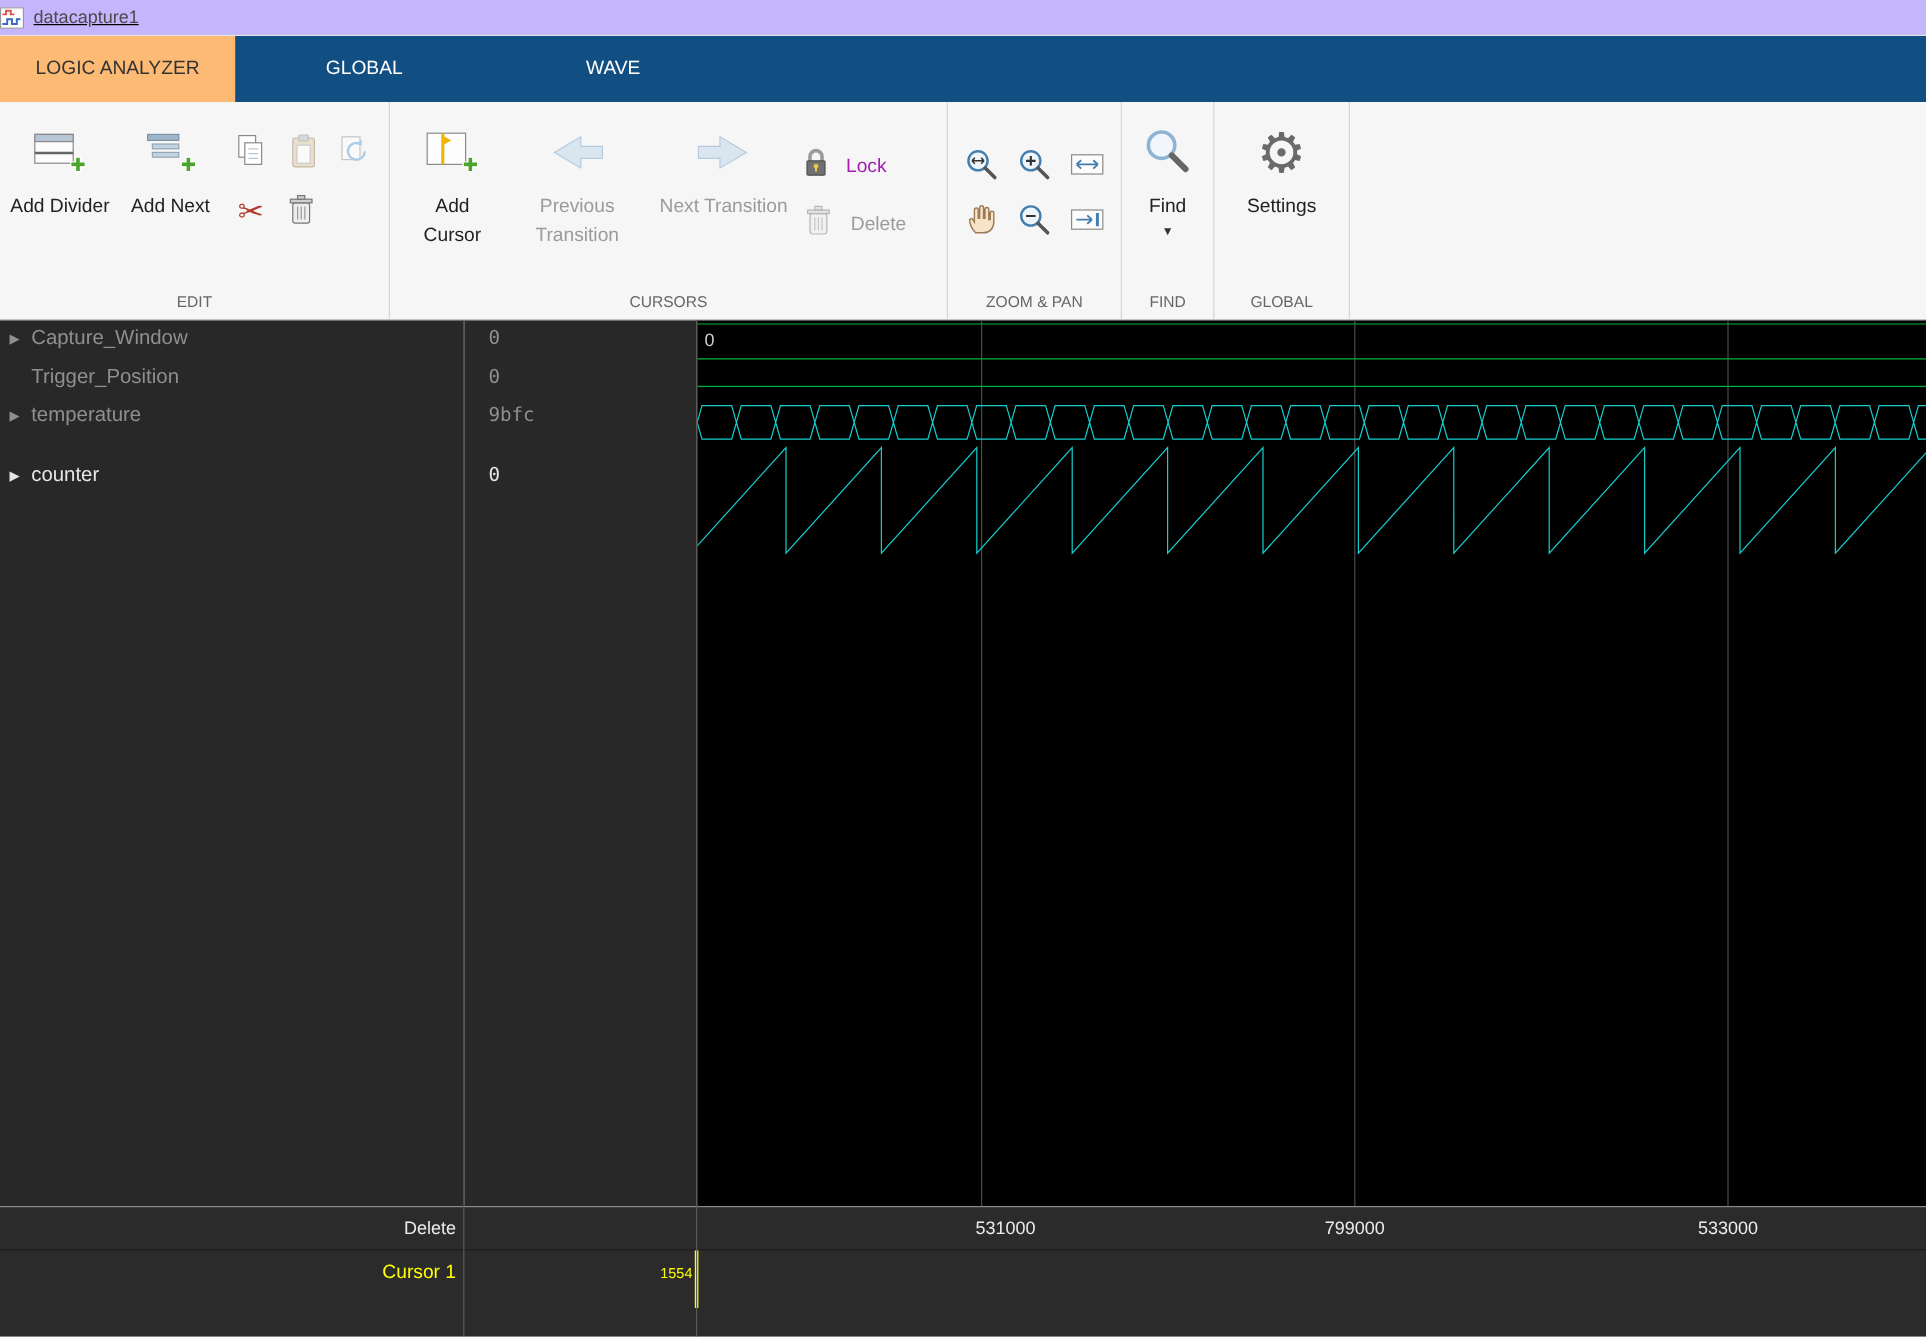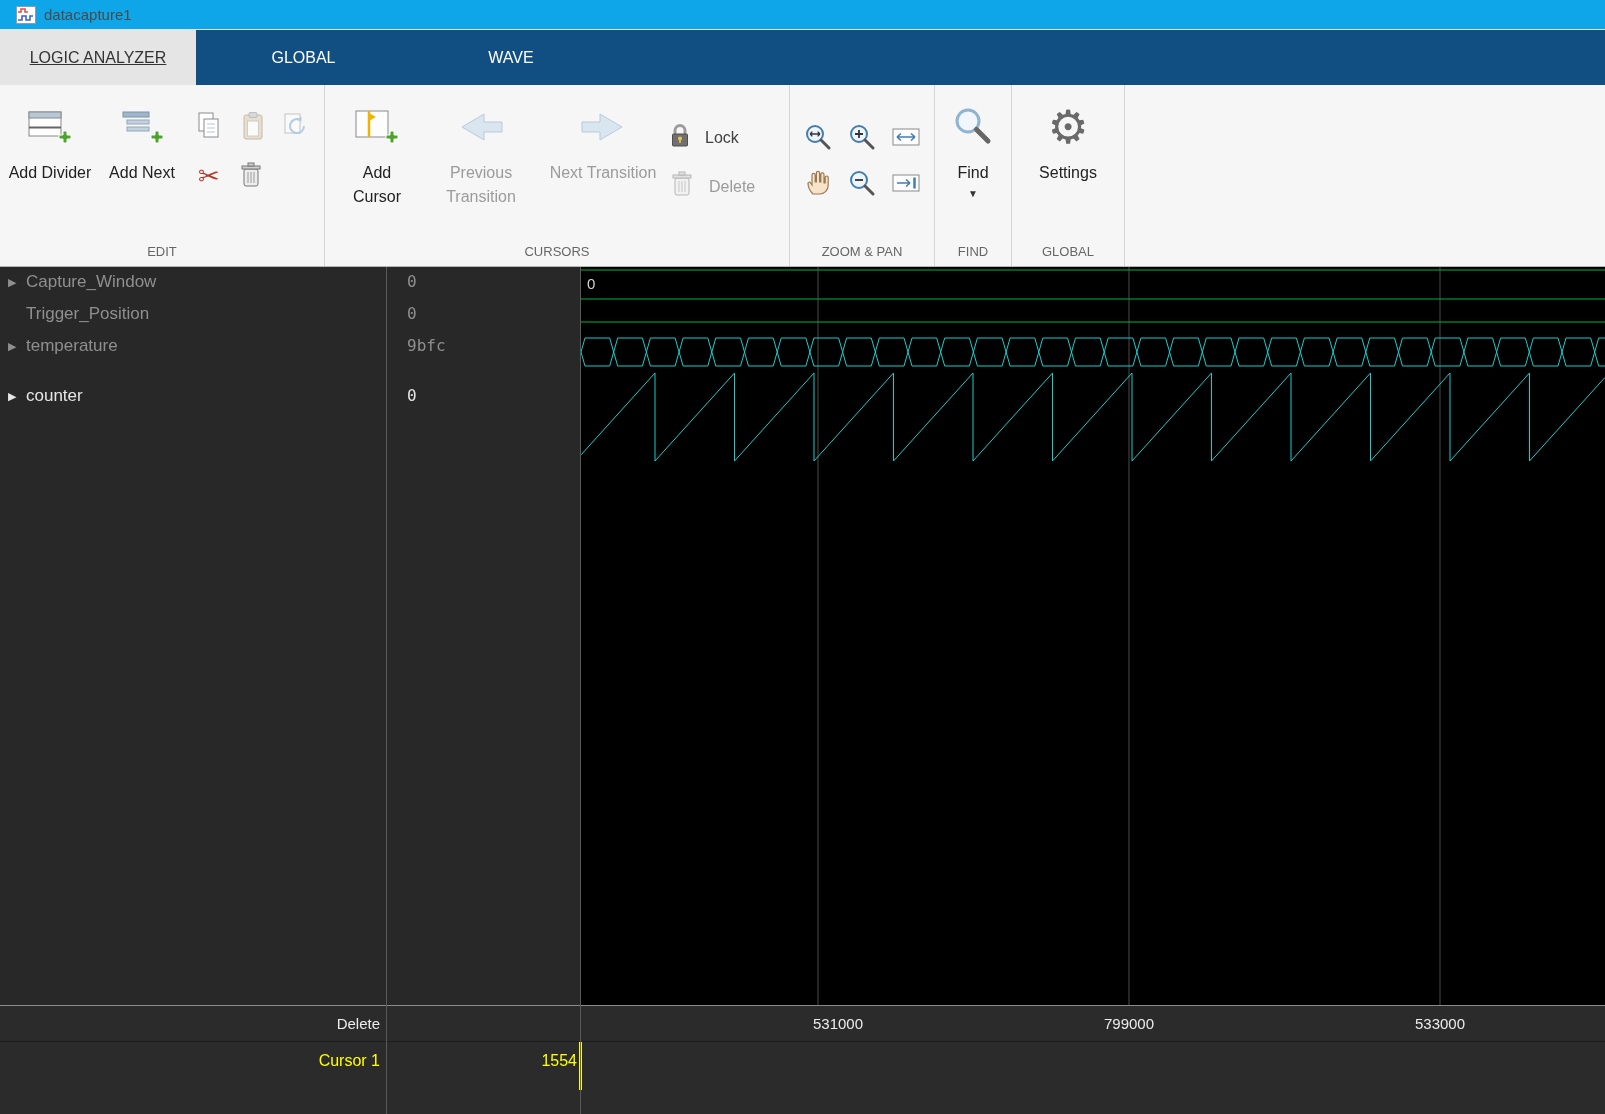--- a/index.html
+++ b/index.html
@@ -1,31 +1,31 @@
 <!DOCTYPE html>
 <html><head>
 <meta charset="utf-8">
 <style>
   * { margin:0; padding:0; box-sizing:border-box; }
   body { background:#888; font-family:"Liberation Sans", sans-serif; }
   .app { position:relative; width:1605px; height:1114px; background:#f6f6f6; overflow:hidden;
          font-family:"Liberation Sans", sans-serif; }
 
   
-  .titlebar { position:absolute; top:0; left:0; right:0; height:30px; background:#0ea5e9;
-              display:flex; align-items:center; gap:8px; padding-left:16px;
-              border-bottom:1px solid #e2e2e2; }
+  .titlebar { position:absolute; top:0; left:0; right:0; height:30px; background:#c4b5fd;
+              display:flex; align-items:center; gap:8px; padding-left:0;
+              border-bottom:1px solid #e2e2e2;text-decoration:underline; }
   .title-text { font-size:15px; color:#4a4a4a; }
 
   
   .tabstrip { position:absolute; top:30px; left:0; right:0; height:55px; background:#114e82; display:flex; }
   .tab { height:100%; display:flex; align-items:center; justify-content:center;
          color:#fff; font-size:16px; cursor:pointer; }
   .tab-1 { width:196px; } .tab-2 { width:215px; } .tab-3 { width:200px; }
-  .tab.active { background:#e5e5e5; color:#333;text-decoration:underline; }
+  .tab.active { background:#fdba74; color:#333; }
 
   
   .ribbon { position:absolute; top:85px; left:0; right:0; height:182px; background:#f6f6f6;
             border-bottom:1px solid #b5b5b5; }
   .sec { position:absolute; top:0; height:100%; border-right:1px solid #d5d5d5; }
   .sec-edit   { left:0;      width:325px; }
   .sec-cursors{ left:325px;  width:465px; }
   .sec-zoom   { left:790px;  width:145px; }
   .sec-find   { left:935px;  width:77px;  }
   .sec-global { left:1012px; width:113px; }
@@ -38,21 +38,21 @@
   .bigbtn .blabel { margin-top:12px; font-size:16px; line-height:1.5; color:#222; text-align:center; }
   .bigbtn.disabled .blabel { color:#9b9b9b; }
   .bigbtn.disabled .bicon { opacity:.8; }
 
   .sbtn { position:absolute; width:34px; height:38px; display:flex; align-items:center;
           justify-content:center; cursor:pointer; }
   .sbtn.disabled { opacity:.45; }
   .cut-glyph { font-size:26px; color:#b03a2e; line-height:1; }
 
   .hbtn { position:absolute; display:flex; align-items:center; gap:12px; cursor:pointer; }
-  .hbtn .hlabel { font-size:16px; color:#404040; }
+  .hbtn .hlabel { font-size:16px; color:#a21caf; }
   .hbtn.disabled .hlabel { color:#9b9b9b; }
   .hbtn.disabled .hicon { opacity:.5; }
 
   .zbtn { position:absolute; width:36px; height:36px; display:flex; align-items:center;
           justify-content:center; cursor:pointer; }
 
   .caret { font-size:10px; color:#333; margin-top:3px; }
   .gear-glyph { font-size:46px; color:#6a6a6a; line-height:44px; }
 
   
@@ -76,21 +76,21 @@
   .statusbar { position:absolute; top:1005px; left:0; right:0; height:109px; background:#2b2b2b;
                border-top:1px solid #8a8a8a; }
   .srow1 { position:absolute; top:0; left:0; right:0; height:35px; }
   .sample { position:absolute; left:0; width:380px; text-align:right; line-height:35px;
             color:#ececec; font-size:15px; }
   .tick { position:absolute; transform:translateX(-50%); line-height:35px; color:#ececec; font-size:15px; }
   .srow2 { position:absolute; top:35px; left:0; right:0; height:40px; border-top:1px solid #1c1c1c; }
   .cursorlabel { position:absolute; left:0; width:380px; text-align:right; line-height:38px;
                  color:#ffff00; font-size:16px; }
   .cursorval { position:absolute; left:387px; width:190px; text-align:right; line-height:38px;
-               color:#ffff00; font-size:16px; }
+               color:#ffff00; font-size:12px; }
   .cursor-divider { position:absolute; left:579px; top:0; width:3px; height:48px; background:#ffff00; }
 </style>
 </head>
 <body>
 
 <div class="app">
 
   <div class="titlebar">
     <svg width="20" height="18" viewBox="0 0 20 18">
       <rect x="0.5" y="0.5" width="19" height="17" fill="#fff" stroke="#999"></rect>

